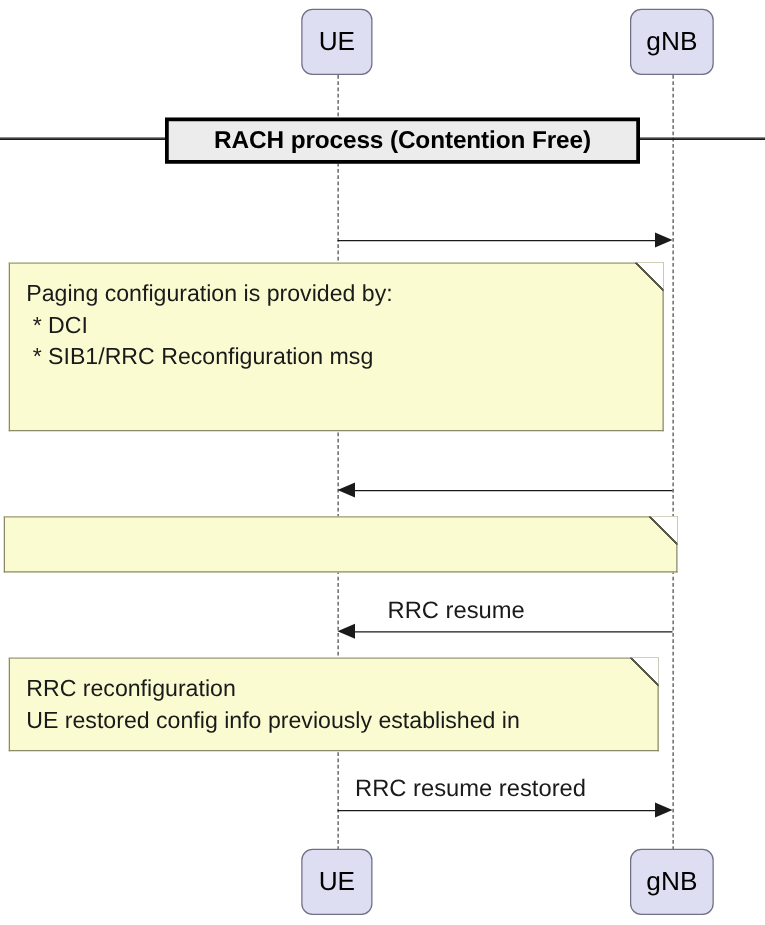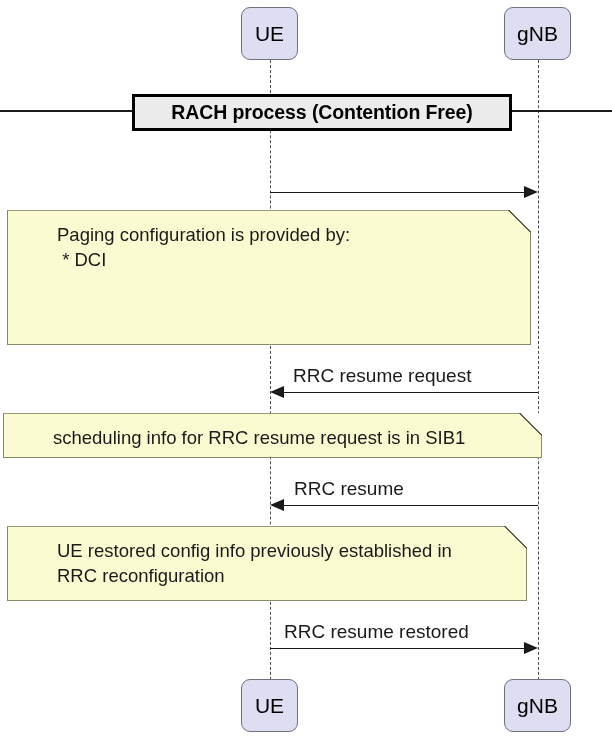--- a/index.html
+++ b/index.html
@@ -119,21 +119,21 @@
     position: absolute;
     top: -1px;
     right: -1px;
     width: 23px;
     height: 23px;
     border-left: 0;
     background:
       linear-gradient(to bottom left, transparent calc(50% - 1px), #5a5a4a calc(50% - 1px), #5a5a4a calc(50% + 0.4px), transparent calc(50% + 0.4px));
   }
   .note-text { position: relative; z-index: 2; }
-  .note-text div { white-space: pre; margin-left: 36px; }
+  .note-text div { white-space: pre; }
 </style>
 </head>
 <body>
 
 <div id="diagram">
 
   <div class="lifeline" style="left:269.5px; top:60px; height:620px;"></div>
   <div class="lifeline" style="left:537.5px; top:60px; height:620px;"></div>
 
   <div class="participant" style="left:241px; top:7px; width:57px; height:53px;">
@@ -152,45 +152,42 @@
   <div class="msg-label" style="left:284px; top:166px;margin-top:44px;">Paging</div>
   <div class="msg-line" style="left:270px; top:192px; width:254px;"></div>
   <div class="msg-head right" style="left:524px; top:185.5px;"></div>
 
   <div class="note" style="left:7px; top:210px; width:524px; height:135px;">
     <div class="note-corner-cut"></div>
     <div class="note-corner-edge"></div>
     <div class="note-text">
       <div>Paging configuration is provided by:</div>
       <div> * DCI</div>
+      <div> * SIB1/RRC Reconfiguration msg</div>
     </div>
   </div>
 
-  <div class="msg-label" style="left:293px; top:366px;">RRC resume request</div>
   <div class="msg-line" style="left:284px; top:392px; width:254px;"></div>
   <div class="msg-head left" style="left:270px; top:385.5px;"></div>
 
   <div class="note" style="left:3px; top:413px; width:539px; height:45px;">
     <div class="note-corner-cut"></div>
     <div class="note-corner-edge"></div>
-    <div class="note-text">
-      <div>scheduling info for RRC resume request is in SIB1</div>
-    </div>
-  </div>
-
-  <div class="msg-label" style="left:294px; top:479px;">RRC resume</div>
+  </div>
+
+  <div class="msg-label" style="left:310px; top:479px;">RRC resume</div>
   <div class="msg-line" style="left:284px; top:505px; width:254px;"></div>
   <div class="msg-head left" style="left:270px; top:498.5px;"></div>
 
   <div class="note" style="left:7px; top:526px; width:520px; height:75px;">
     <div class="note-corner-cut"></div>
     <div class="note-corner-edge"></div>
     <div class="note-text">
+      <div>RRC reconfiguration</div>
       <div>UE restored config info previously established in</div>
-      <div>RRC reconfiguration</div>
     </div>
   </div>
 
   <div class="msg-label" style="left:284px; top:622px;">RRC resume restored</div>
   <div class="msg-line" style="left:270px; top:648px; width:254px;"></div>
   <div class="msg-head right" style="left:524px; top:641.5px;"></div>
 
   <div class="participant" style="left:241px; top:679px; width:57px; height:53px;">
     <span>UE</span>
   </div>

